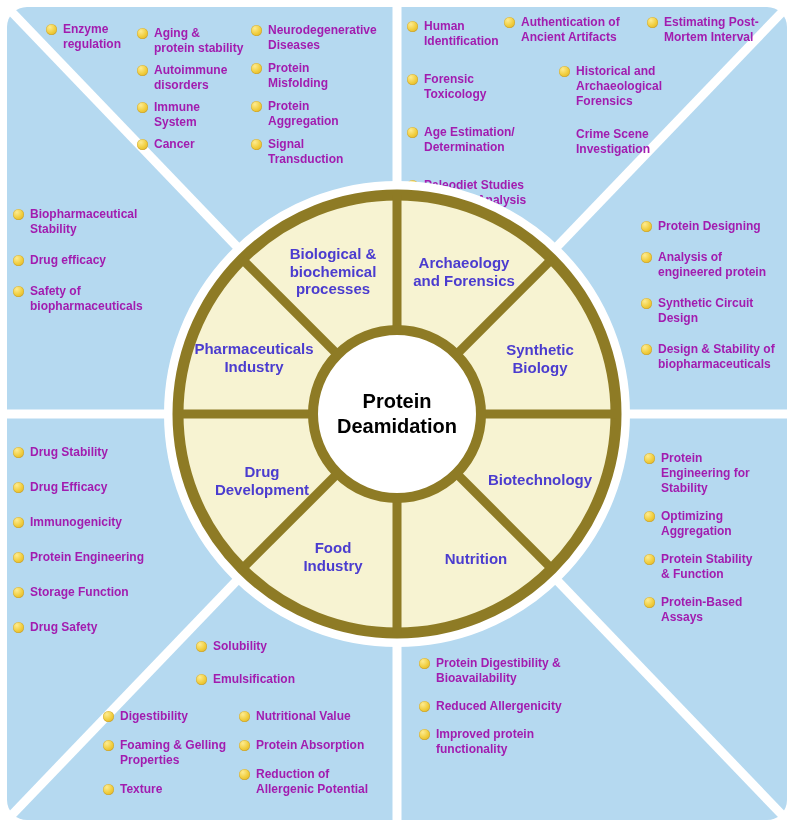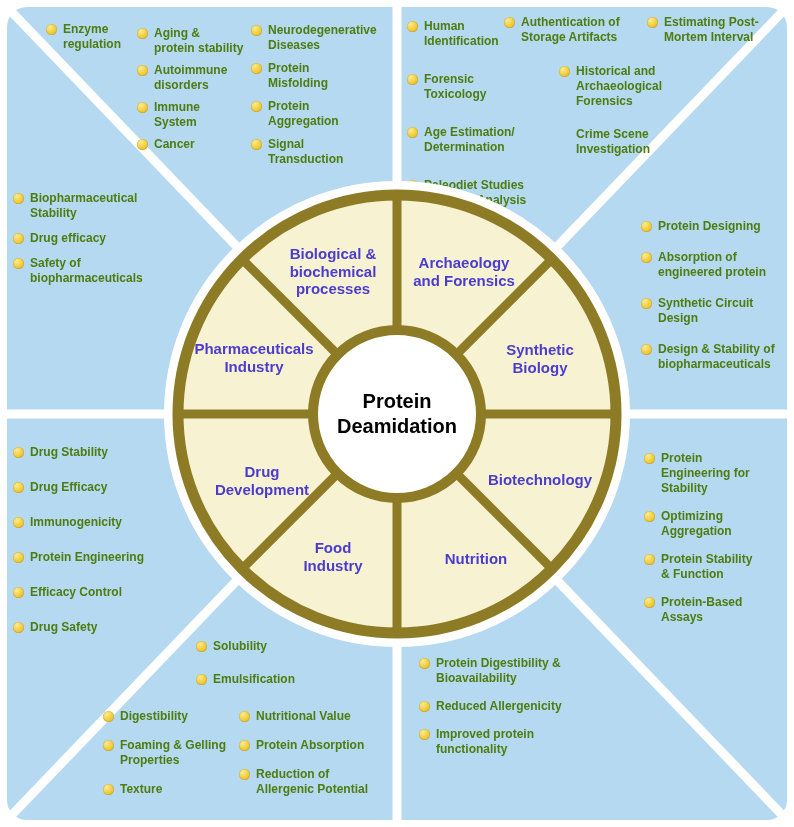--- a/index.html
+++ b/index.html
@@ -7,21 +7,21 @@
   .stage { position:relative; width:794px; height:827px; background:#ffffff; overflow:hidden; }
   svg.layer { position:absolute; left:0; top:0; }
   .col { position:absolute; display:flex; flex-direction:column; }
   .item { display:flex; align-items:flex-start; gap:6px; }
   .dot {
     width:11px; height:11px; border-radius:50%; flex:0 0 11px; margin-top:2px;
     background: radial-gradient(circle at 35% 30%, #fdeb90, #f0cc3a 55%, #d8a82b 100%);
     box-shadow: 0 0 0 0.5px rgba(150,110,20,.35) inset;
   }
   .dot.hidden { visibility:hidden; }
-  .txt { font-size:12px; font-weight:bold; color:#4d7c0f; line-height:1.25; white-space:pre-line; }
+  .txt { font-size:12px; font-weight:bold; color:#a21caf; line-height:1.25; white-space:pre-line; }
   .sector-label {
     position:absolute; transform:translate(-50%,-50%); text-align:center;
     font-size:15px; font-weight:bold; color:#4b3ccf; line-height:1.18; white-space:pre-line;
   }
   .center-label {
     position:absolute; transform:translate(-50%,-50%); text-align:center;
     font-size:20px; font-weight:bold; color:#000000; line-height:1.25; white-space:pre-line;
   }
 </style>
 </head>
@@ -109,21 +109,21 @@
       <div class="item">
         <span class="dot"></span>
         <span class="txt">Paleodiet Studies
 via Bone Analysis</span>
       </div>
     </div>
   <div class="col" style="left:504px;top:15px;gap:7px">
       <div class="item">
         <span class="dot"></span>
         <span class="txt">Authentication of
-Storage Artifacts</span>
+Ancient Artifacts</span>
       </div>
     </div>
   <div class="col" style="left:559px;top:64px;gap:18px">
       <div class="item">
         <span class="dot"></span>
         <span class="txt">Historical and
 Archaeological
 Forensics</span>
       </div>
       <div class="item">
@@ -133,21 +133,21 @@
       </div>
     </div>
   <div class="col" style="left:647px;top:15px;gap:7px">
       <div class="item">
         <span class="dot"></span>
         <span class="txt">Estimating Post-
 Mortem Interval</span>
       </div>
     </div>
 
-  <div class="col" style="left:13px;top:191px;gap:10px">
+  <div class="col" style="left:13px;top:207px;gap:16px">
       <div class="item">
         <span class="dot"></span>
         <span class="txt">Biopharmaceutical
 Stability</span>
       </div>
       <div class="item">
         <span class="dot"></span>
         <span class="txt">Drug efficacy</span>
       </div>
       <div class="item">
@@ -156,21 +156,21 @@
 biopharmaceuticals</span>
       </div>
     </div>
   <div class="col" style="left:641px;top:219px;gap:16px">
       <div class="item">
         <span class="dot"></span>
         <span class="txt">Protein Designing</span>
       </div>
       <div class="item">
         <span class="dot"></span>
-        <span class="txt">Absorption of
+        <span class="txt">Analysis of
 engineered protein</span>
       </div>
       <div class="item">
         <span class="dot"></span>
         <span class="txt">Synthetic Circuit
 Design</span>
       </div>
       <div class="item">
         <span class="dot"></span>
         <span class="txt">Design &amp; Stability of
@@ -190,21 +190,21 @@
       <div class="item">
         <span class="dot"></span>
         <span class="txt">Immunogenicity</span>
       </div>
       <div class="item">
         <span class="dot"></span>
         <span class="txt">Protein Engineering</span>
       </div>
       <div class="item">
         <span class="dot"></span>
-        <span class="txt">Efficacy Control</span>
+        <span class="txt">Storage Function</span>
       </div>
       <div class="item">
         <span class="dot"></span>
         <span class="txt">Drug Safety</span>
       </div>
     </div>
   <div class="col" style="left:644px;top:451px;gap:13px">
       <div class="item">
         <span class="dot"></span>
         <span class="txt">Protein

